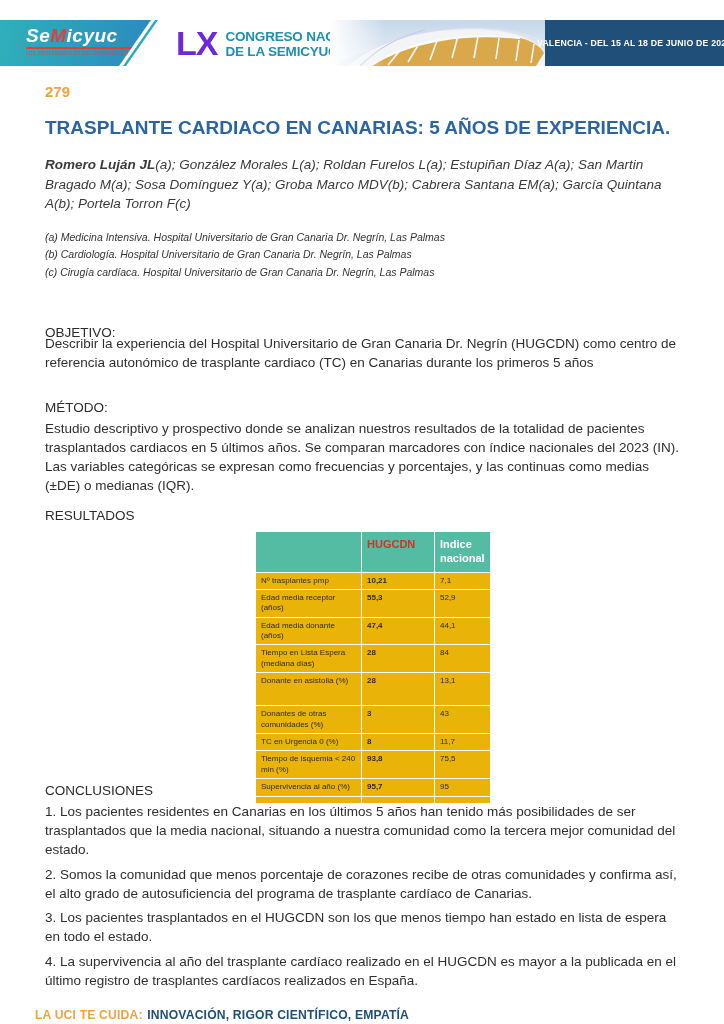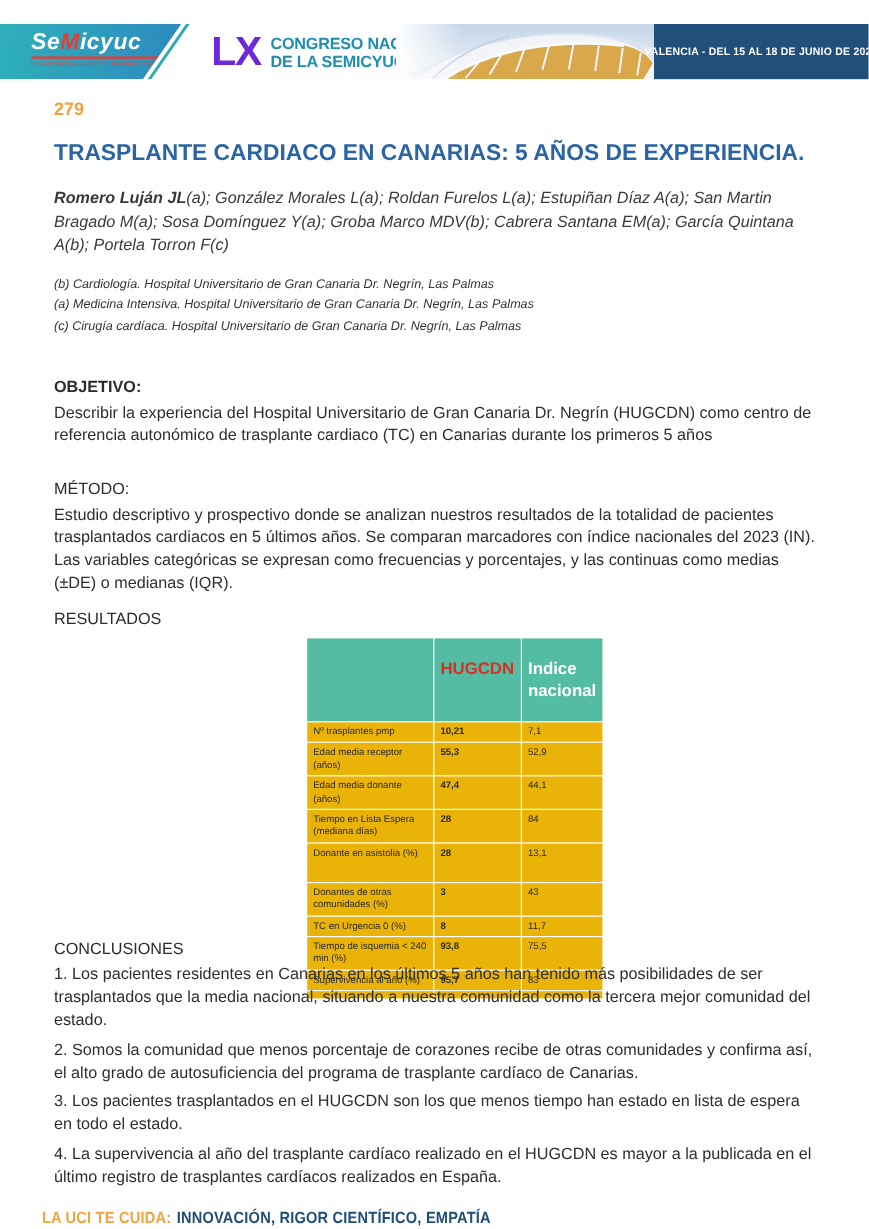--- a/index.html
+++ b/index.html
@@ -40,35 +40,35 @@
   .authors {
     position:absolute; left:45px; top:135px; width:636px;
     font-size:13.5px; font-style:italic; color:#3A3A3A; line-height:1.45; margin:0;
   }
   .authors .lead { font-weight:bold; }
   .affiliations { position:absolute; left:45px; top:209px; width:636px; }
   .affiliations p { margin:0; font-size:10.5px; font-style:italic; color:#333; line-height:1.65; }
 
   .sec-label { position:absolute; left:45px; font-size:13.5px; color:#2B2B2B; }
   .sec-text  { position:absolute; left:45px; width:636px; font-size:13.5px; color:#2E2E2E; line-height:1.4; margin:0; }
-  #objetivo-label { top:295px;font-weight:bold; }
+  #objetivo-label { top:305px; }
   #objetivo-text  { top:315px; }
   #metodo-label   { top:380px; }
   #metodo-text    { top:400px; }
   #resultados-label { top:488px; }
   #conclusiones-label { top:763px; }
   .conclusiones { position:absolute; left:45px; top:783px; width:640px; }
   .conclusiones p { margin:0 0 6px 0; font-size:13.5px; color:#2E2E2E; line-height:1.4; }
 
   
   .table-wrap { position:absolute; left:255px; top:511px; }
   table.results { border-collapse:separate; border-spacing:1.5px; background:#fff; }
   table.results th {
-    background:#54BCA2; color:#fff; font-size:14px; font-weight:bold;
-    text-align:left; vertical-align:top; padding:17px 5px; line-height:1.25;
+    background:#54BCA2; color:#fff; font-size:11px; font-weight:bold;
+    text-align:left; vertical-align:top; padding:6px 5px; line-height:1.25;
   }
   table.results th.hug-h { color:#D92E23; }
   table.results td {
     background:#eab308; font-size:8px; color:#2B2B2B; padding:3px 5px;
     vertical-align:top; line-height:1.3;
   }
   .c-label { width:95px; }
   .c-hug   { width:62px; }
   .c-nac   { width:44px; }
   td.hug { color:#E0352B; font-weight:bold; font-size:8.5px; }
@@ -140,22 +140,22 @@
       <span>VALENCIA - DEL 15 AL 18 DE JUNIO DE 2025</span>
     </div>
   </div>
 
   <div class="abs-number">279</div>
   <div class="abs-title">TRASPLANTE CARDIACO EN CANARIAS: 5 AÑOS DE EXPERIENCIA.</div>
 
   <p class="authors"><span class="lead">Romero Luján JL</span><span>(a); González Morales L(a); Roldan Furelos L(a); Estupiñan Díaz A(a); San Martin Bragado M(a); Sosa Domínguez Y(a); Groba Marco MDV(b); Cabrera Santana EM(a); García Quintana A(b); Portela Torron F(c)</span></p>
 
   <div class="affiliations">
+    <p>(a) Medicina Intensiva. Hospital Universitario de Gran Canaria Dr. Negrín, Las Palmas</p>
     <p>(b) Cardiología. Hospital Universitario de Gran Canaria Dr. Negrín, Las Palmas</p>
-    <p>(a) Medicina Intensiva. Hospital Universitario de Gran Canaria Dr. Negrín, Las Palmas</p>
     <p>(c) Cirugía cardíaca. Hospital Universitario de Gran Canaria Dr. Negrín, Las Palmas</p>
   </div>
 
   <div class="sec-label" id="objetivo-label">OBJETIVO:</div>
   <p class="sec-text" id="objetivo-text">Describir la experiencia del Hospital Universitario de Gran Canaria Dr. Negrín (HUGCDN) como centro de referencia autonómico de trasplante cardiaco (TC) en Canarias durante los primeros 5 años</p>
 
   <div class="sec-label" id="metodo-label">MÉTODO:</div>
   <p class="sec-text" id="metodo-text">Estudio descriptivo y prospectivo donde se analizan nuestros resultados de la totalidad de pacientes trasplantados cardiacos en 5 últimos años. Se comparan marcadores con índice nacionales del 2023 (IN). Las variables categóricas se expresan como frecuencias y porcentajes, y las continuas como medias (±DE) o medianas (IQR).</p>
 
   <div class="sec-label" id="resultados-label">RESULTADOS</div>
@@ -206,21 +206,21 @@
           <td class="nac">11,7</td>
         </tr>
         <tr>
           <td class="lbl">Tiempo de isquemia &lt; 240 min (%)</td>
           <td class="hug">93,8</td>
           <td class="nac">75,5</td>
         </tr>
         <tr>
           <td class="lbl">Supervivencia al año (%)</td>
           <td class="hug">95,7</td>
-          <td class="nac">83</td>
+          <td class="nac">95</td>
         </tr>
         <tr class="spacer">
           <td></td>
             <td></td>
             <td></td>
         </tr>
       </tbody>
     </table>
   </div>
 

